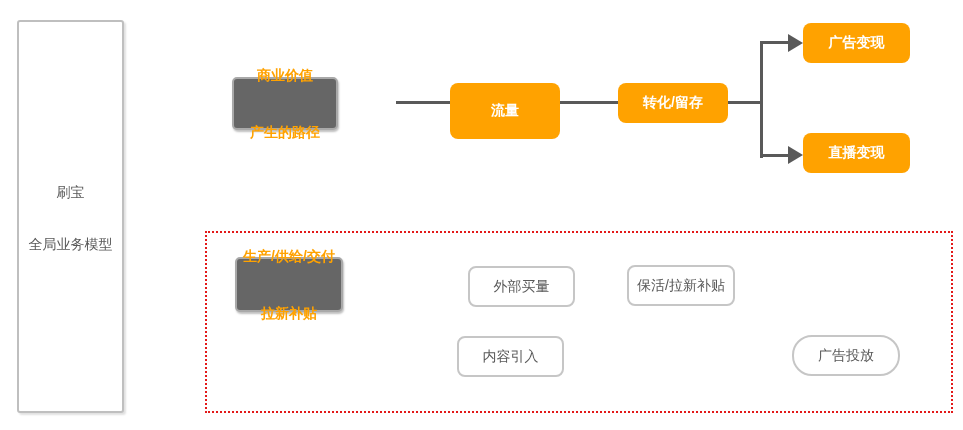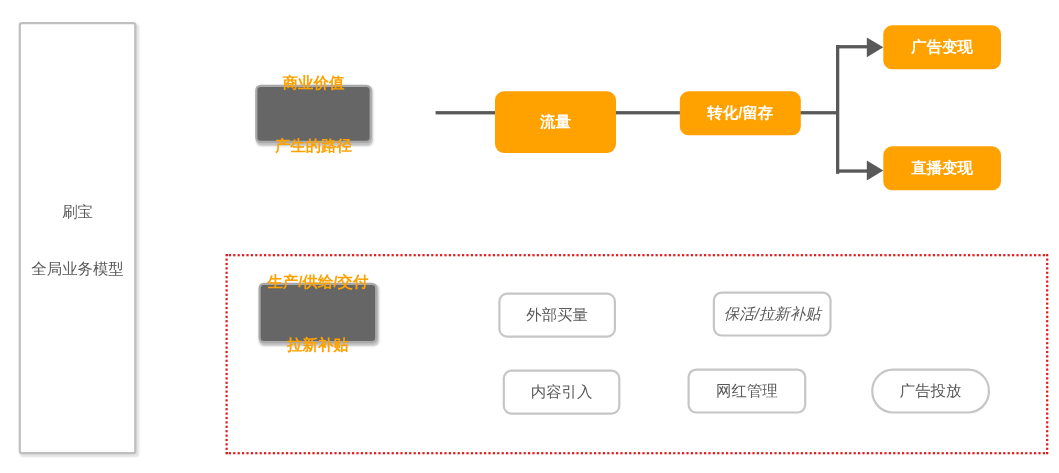--- a/index.html
+++ b/index.html
@@ -81,22 +81,22 @@
   
   .white-node{
     position:absolute;
     background:#fff;
     border:2px solid #c6c6c6;
     border-radius:8px;
     display:flex;justify-content:center;align-items:center;
     color:var(--text-gray,#595959);font-size:14px;
     text-align:center;
   }
-  .w-buy{left:453px;top:266px;width:103px;height:37px;}
-  .w-subsidy{left:648px;top:265px;width:104px;height:37px;font-style:italic;}
+  .w-buy{left:468px;top:266px;width:103px;height:37px;}
+  .w-subsidy{left:627px;top:265px;width:104px;height:37px;}
   .w-content{left:457px;top:336px;width:103px;height:37px;}
   .w-kol{left:625px;top:335px;width:104px;height:37px;}
   .w-adput{left:792px;top:335px;width:104px;height:37px;border-radius:20px;}
 </style>
 </head>
 <body>
 
 <div class="stage">
 
   <div class="left-panel">
@@ -138,20 +138,17 @@
 
   <div class="white-node w-buy">
     <span>外部买量</span>
   </div>
   <div class="white-node w-subsidy">
     <span>保活/拉新补贴</span>
   </div>
   <div class="white-node w-content">
     <span>内容引入</span>
   </div>
-  <div class="white-node w-kol">
-    <span>网红管理</span>
-  </div>
   <div class="white-node w-adput">
     <span>广告投放</span>
   </div>
 
 </div>
 
 </body></html>

